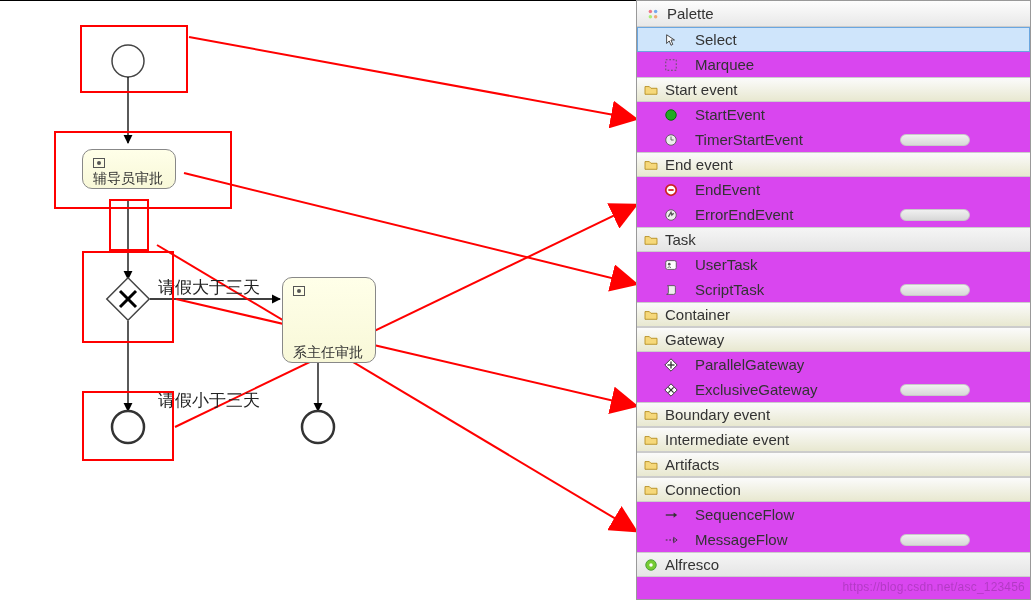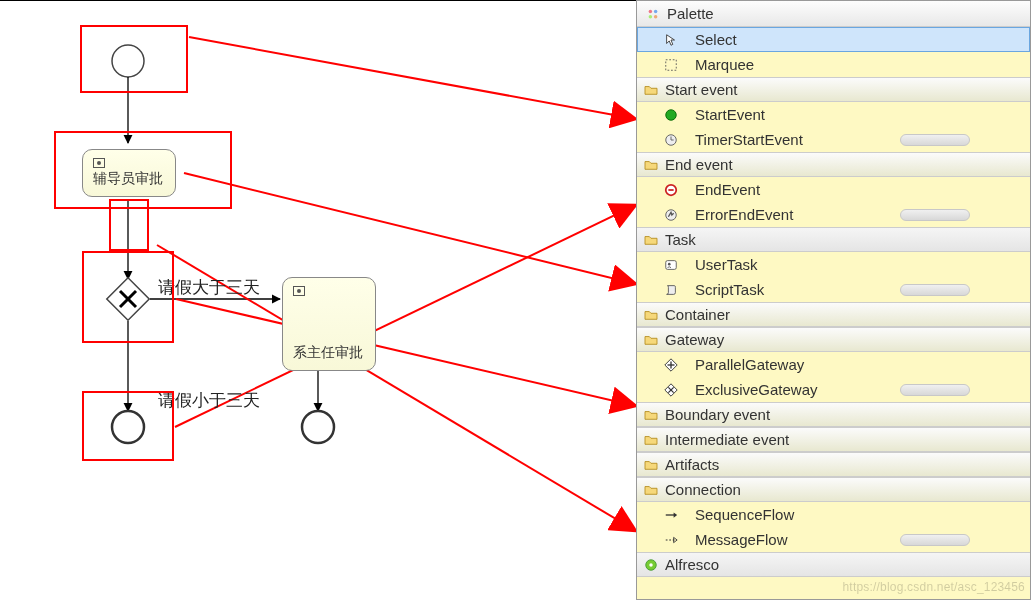--- a/index.html
+++ b/index.html
@@ -1,28 +1,28 @@
 <!DOCTYPE html>
 <html><head>
 <meta charset="utf-8">
 <style>
   * { box-sizing: border-box; margin: 0; padding: 0; }
   body { font-family: "Microsoft YaHei", Arial, sans-serif; font-size: 14px; color: #333; background: #fff; }
   .app { display: flex; width: 1031px; height: 600px; position: relative; }
   .canvas { flex: 1; position: relative; background: #fff; border-top: 1px solid #000; }
-  .palette { width: 395px; border: 1px solid #999; background: #fef9c3; display: flex; flex-direction: column; font-size: 15px; }
+  .palette { width: 395px; border: 1px solid #999; background: #d946ef; display: flex; flex-direction: column; font-size: 15px; }
   .palette-header { padding: 4px 8px; background: linear-gradient(#fdfdfd, #e8e8e8); border-bottom: 1px solid #ccc; display: flex; align-items: center; gap: 6px; }
   .group-header { padding: 3px 6px; background: linear-gradient(#fbfbfb, #e8e8d0); border-top: 1px solid #ccc; border-bottom: 1px solid #ccc; display: flex; align-items: center; gap: 6px; cursor: pointer; }
   .group-header.gray { background: linear-gradient(#f5f5f5, #e5e5e5); }
   .item-row { padding: 4px 6px 4px 26px; display: flex; align-items: center; gap: 16px; cursor: pointer; position: relative; }
   .item-row.selected { background: #cfe5fb; border: 1px solid #6aa6e0; margin: 0; padding: 3px 5px 3px 25px; }
   .item-row .pill { position: absolute; right: 60px; width: 70px; height: 12px; background: linear-gradient(#f0f0f0, #d8d8d8); border-radius: 6px; border: 1px solid #c8c8c8; }
   .icon-slot { width: 16px; height: 16px; display: inline-flex; align-items: center; justify-content: center; flex-shrink: 0; }
   .canvas .annot-box { position: absolute; border: 2px solid #f00; }
-  .flow-task { position: absolute; background: linear-gradient(#ffffe9, #f8f8d8); border: 1px solid #888; border-radius: 10px; padding: 8px 10px 8px 10px; display: flex; flex-direction: column; align-items: flex-start; gap: 2px; font-size: 14px; }
+  .flow-task { position: absolute; background: linear-gradient(#ffffe9, #f8f8d8); border: 1px solid #888; border-radius: 10px; padding: 8px 10px 0 10px; display: flex; flex-direction: column; align-items: flex-start; gap: 2px; font-size: 14px; }
   .flow-task .tiny { width: 12px; height: 10px; border: 1px solid #555; display: inline-block; position: relative; }
   .flow-task .tiny::after { content: ''; position: absolute; top: 2px; left: 3px; width: 4px; height: 4px; border-radius: 50%; background: #555; }
   .flow-label { position: absolute; font-size: 17px; color: #222; white-space: nowrap; }
   .watermark { position: absolute; right: 6px; bottom: 6px; font-size: 12px; color: rgba(0,0,0,0.18); letter-spacing: 0.2px; pointer-events: none; }
 </style>
 </head>
 <body>
 
 <div class="app">
 

